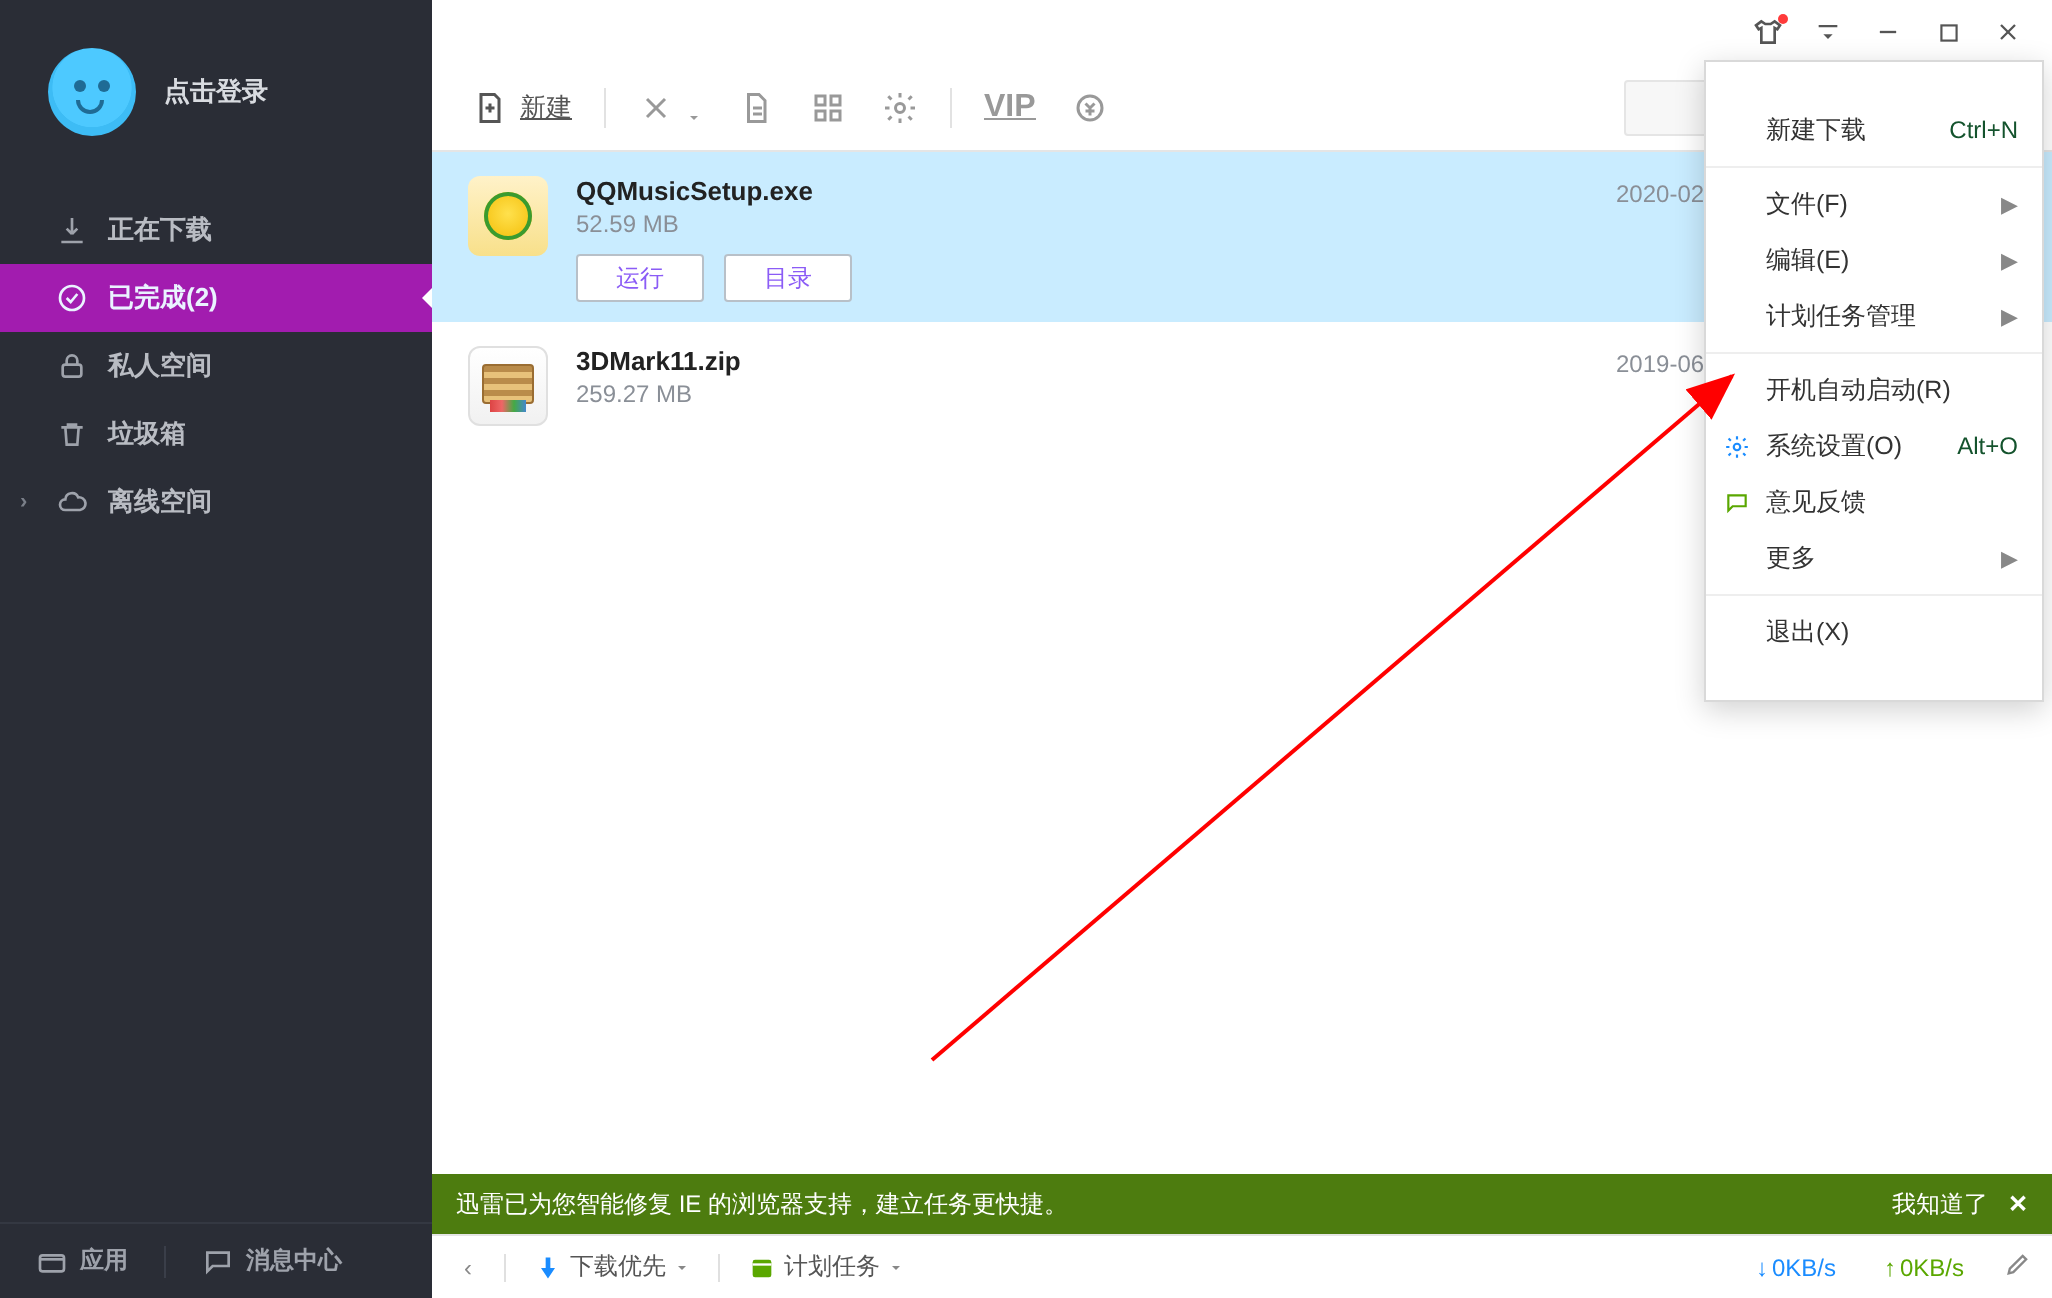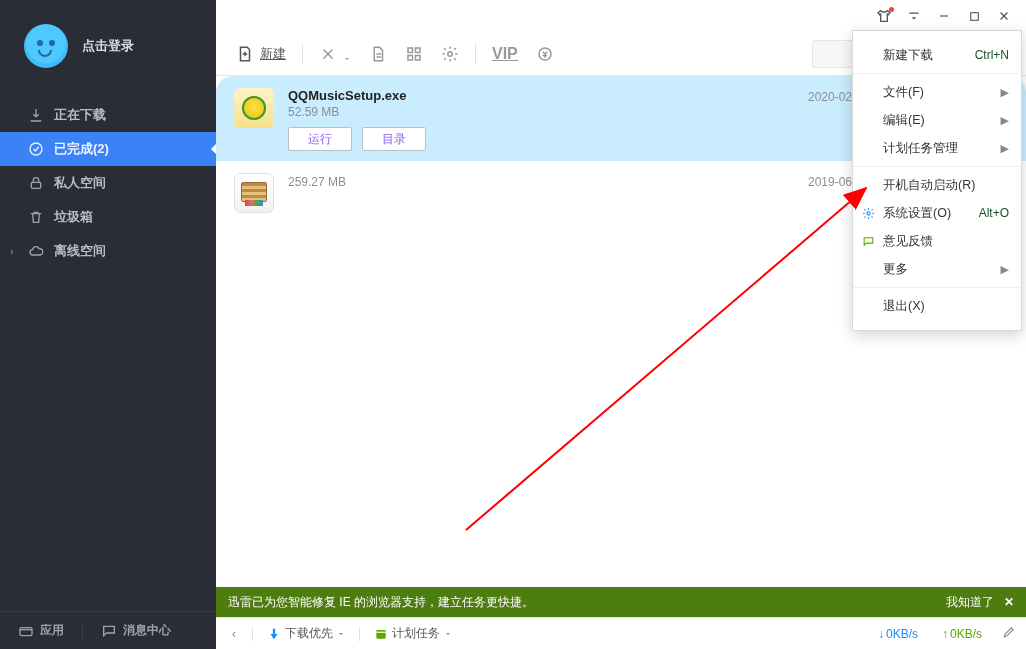--- a/index.html
+++ b/index.html
@@ -33,21 +33,21 @@
 .nav { margin-top: 6px; }
 .nav-item {
   height: 34px; display: flex; align-items: center; padding-left: 54px;
   font-size: 13px; position: relative; cursor: pointer;
 }
 .nav-item .nicon {
   position: absolute; left: 28px; width: 16px; height: 16px; display: inline-flex;
   align-items: center; justify-content: center; color: #9ea2ab;
 }
 .nav-item.active {
-  background: #3b82f6; color: #eaf3ff;
+  background: #a21caf; color: #eaf3ff;
 }
 .nav-item.active .nicon { color: #eaf3ff; }
 .nav-item.active::after {
   content: ""; position: absolute; right: -1px; top: 50%; transform: translateY(-50%);
   width: 0; height: 0; border-top: 6px solid transparent; border-bottom: 6px solid transparent;
   border-right: 6px solid #fff;
 }
 .nav-item .chevron-left {
   position: absolute; left: 10px; color: #7a7f89; font-size: 11px;
 }
@@ -88,21 +88,21 @@
 }
 .tool svg { display: block; }
 .tool .tlabel { font-size: 13px; }
 .tsep { width: 1px; height: 20px; background: #e2e2e2; margin: 0 4px; }
 .search-box {
   margin-left: auto; width: 200px; height: 28px; border: 1px solid #e5e5e5;
   background: #f7f7f7; border-radius: 2px;
 }
 
 
-.filelist { flex: 1; overflow: auto; border-radius: 17px; }
+.filelist { flex: 1; overflow: auto; }
 .row {
   display: flex; align-items: flex-start; padding: 12px 18px 10px 18px; gap: 14px;
 }
 .row.selected { background: #c9ecff; }
 .row .ficon {
   width: 40px; height: 40px; border-radius: 6px; flex: 0 0 auto;
   display: inline-flex; align-items: center; justify-content: center; font-size: 20px;
 }
 .row .meta { flex: 1; }
 .row .fname { font-size: 13px; color: #222; font-weight: 600; }
@@ -158,21 +158,21 @@
 .status .speed.down { color: #1a8cff; }
 .status .speed.down::before { content: "↓"; color: #1a8cff; margin-right: 2px; }
 .status .speed.up { color: #5aa700; margin-left: 18px; }
 .status .speed.up::before { content: "↑"; color: #5aa700; margin-right: 2px; }
 .status .writeicon { margin-left: 14px; color: #888; cursor: pointer; }
 
 
 .menu {
   position: absolute; right: 4px; top: 30px; width: 170px; background: #fff;
   border: 1px solid #d9d9d9; box-shadow: 0 4px 14px rgba(0,0,0,.18);
-  padding: 10px 0; z-index: 50;
+  padding: 20px 0; z-index: 50;
 }
 .menu .mi {
   height: 28px; display: flex; align-items: center; padding: 0 12px; font-size: 12.5px;
   color: #333; cursor: pointer; position: relative;
 }
 .menu .mi .mlabel { flex: 1; padding-left: 18px; }
 .menu .mi .mshort { color: #14532d; font-size: 12px; }
 .menu .mi .marrow { color: #888; font-size: 11px; }
 .menu .mi .micon {
   position: absolute; left: 8px; width: 14px; height: 14px; display: inline-flex;
@@ -353,20 +353,21 @@
           <div class="actions">
             <button class="abtn">运行</button>
             <button class="abtn">目录</button>
           </div>
         </div>
         <div class="fdate">2020-02-02 10:16:33</div>
       </div>
       <div class="row">
         <span class="ficon zip"></span>
         <div class="meta">
+          <div class="fname">3DMark11.zip</div>
           <div class="fsize">259.27 MB</div>
         </div>
         <div class="fdate">2019-06-19 15:15:27</div>
       </div>
     </div>
 
     <div class="notice">
       <span class="ntext">迅雷已为您智能修复 IE 的浏览器支持，建立任务更快捷。</span>
       <span class="nok">我知道了</span>
       <span class="nclose">✕</span>

